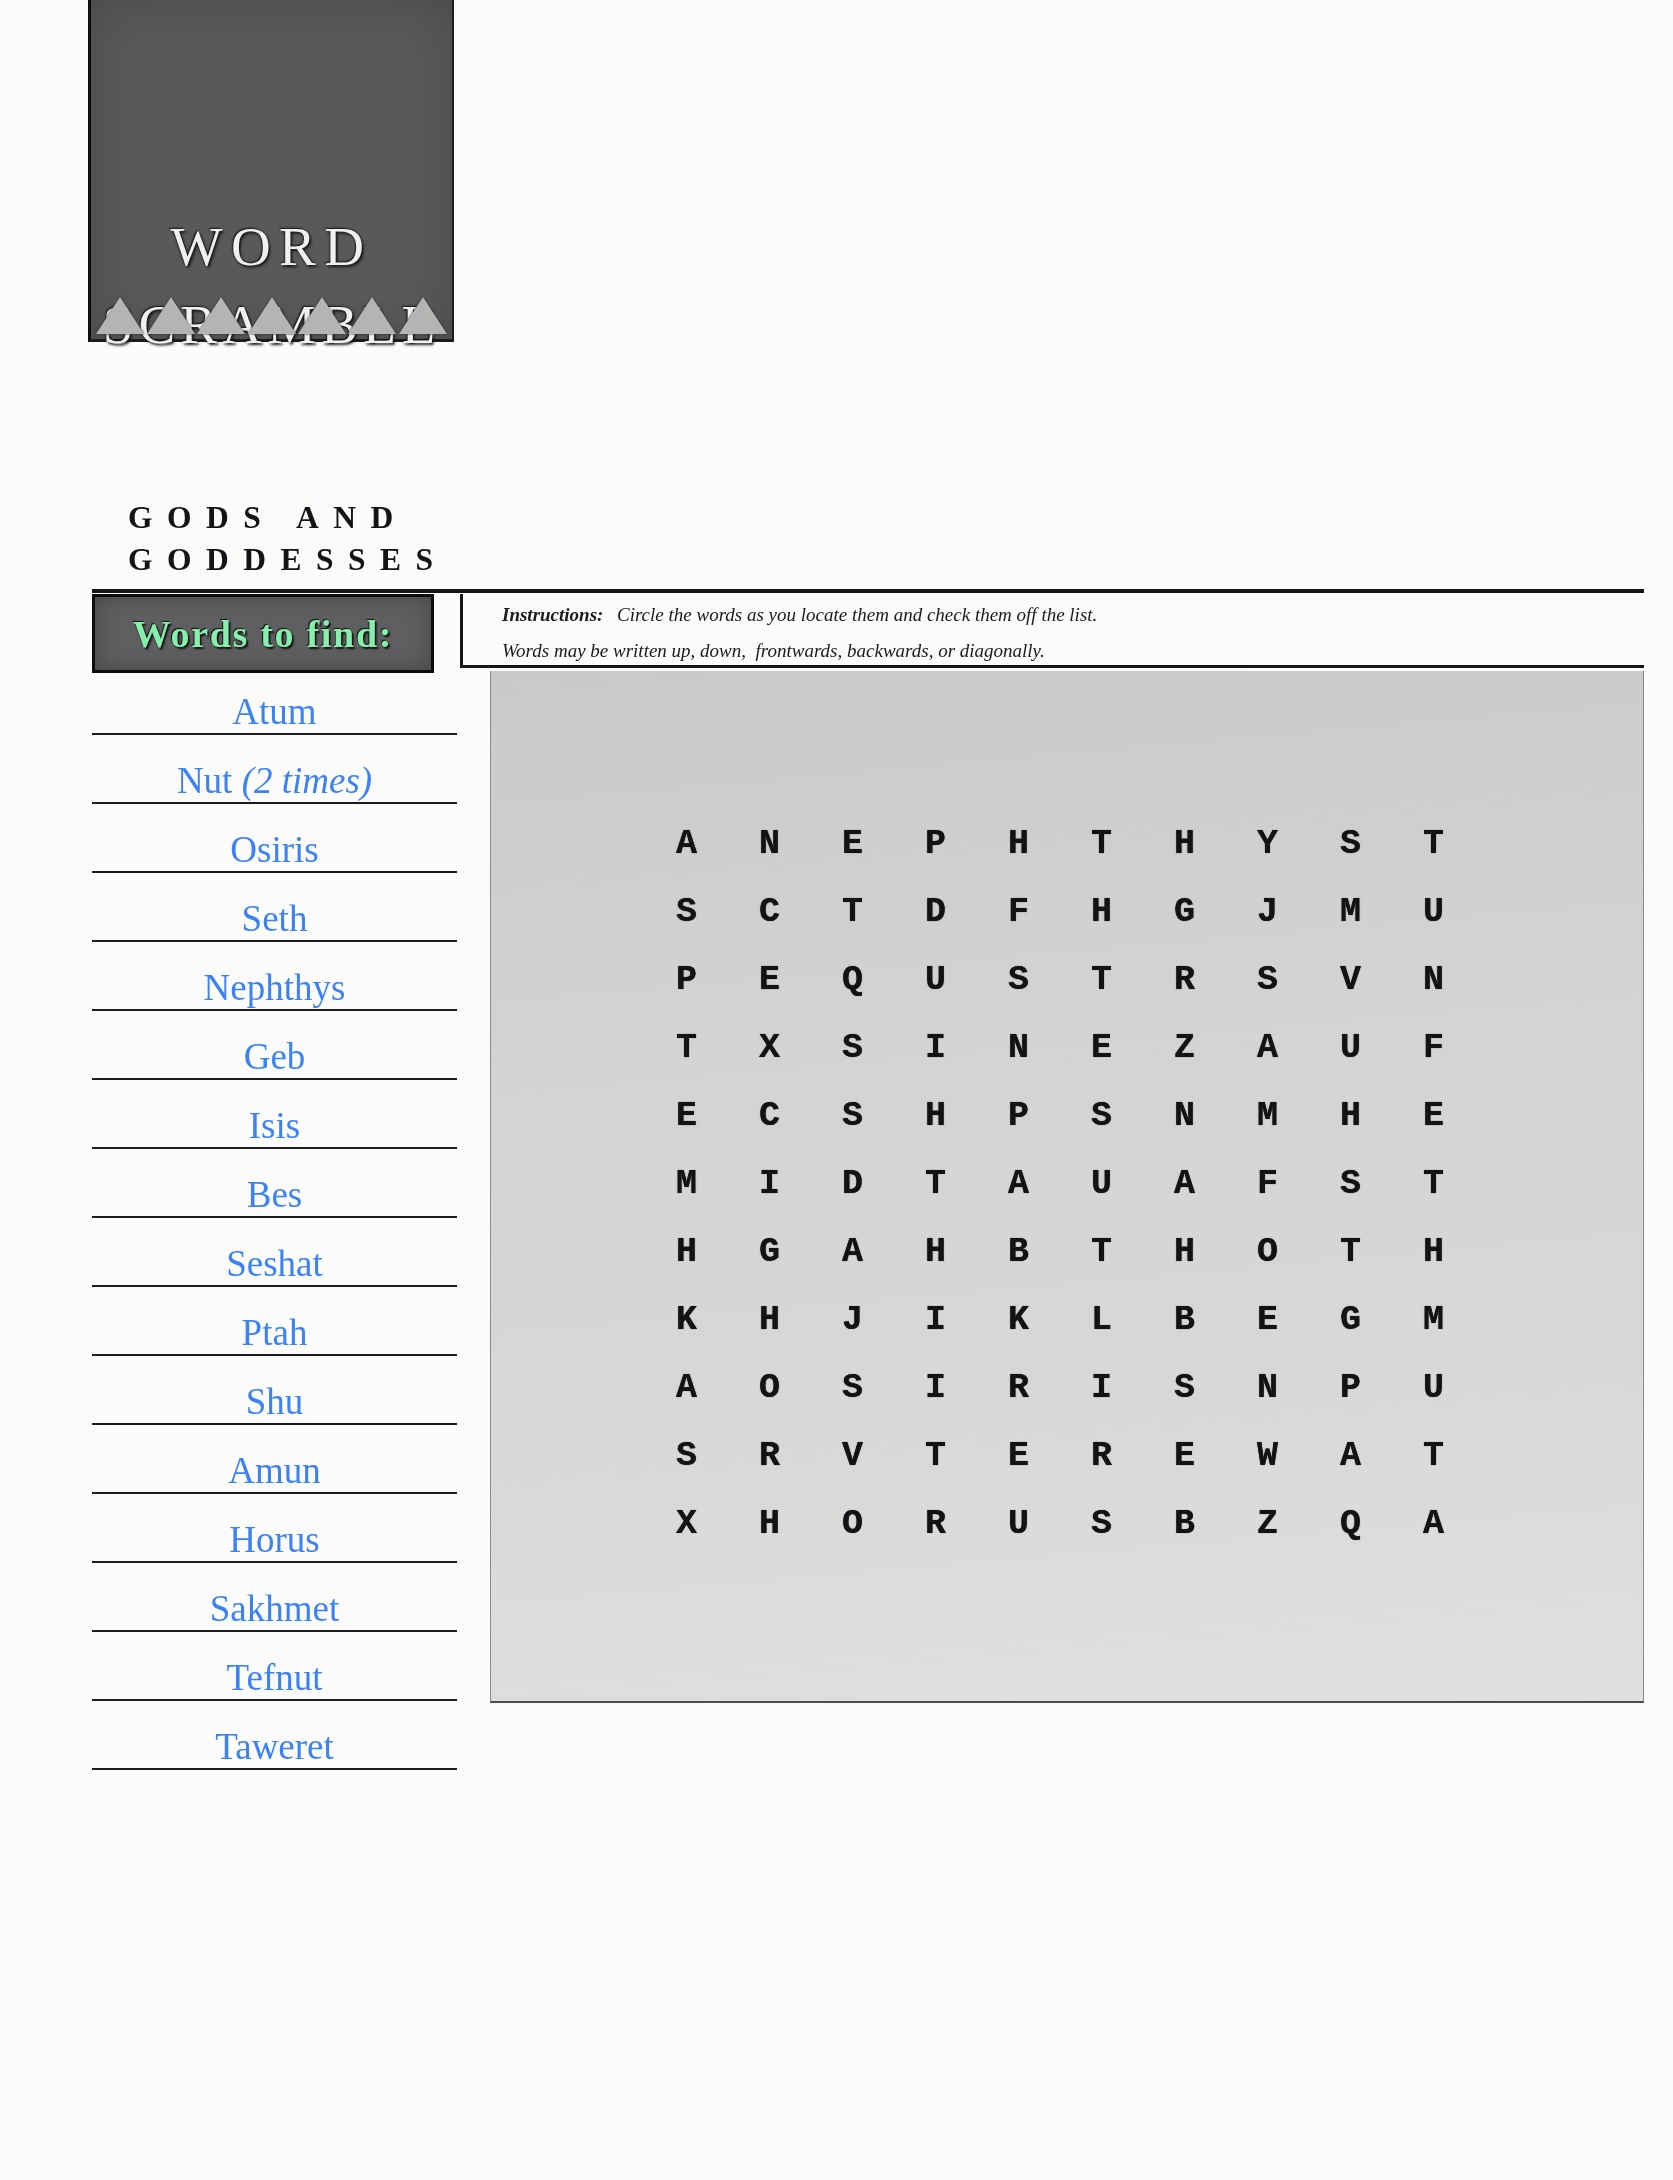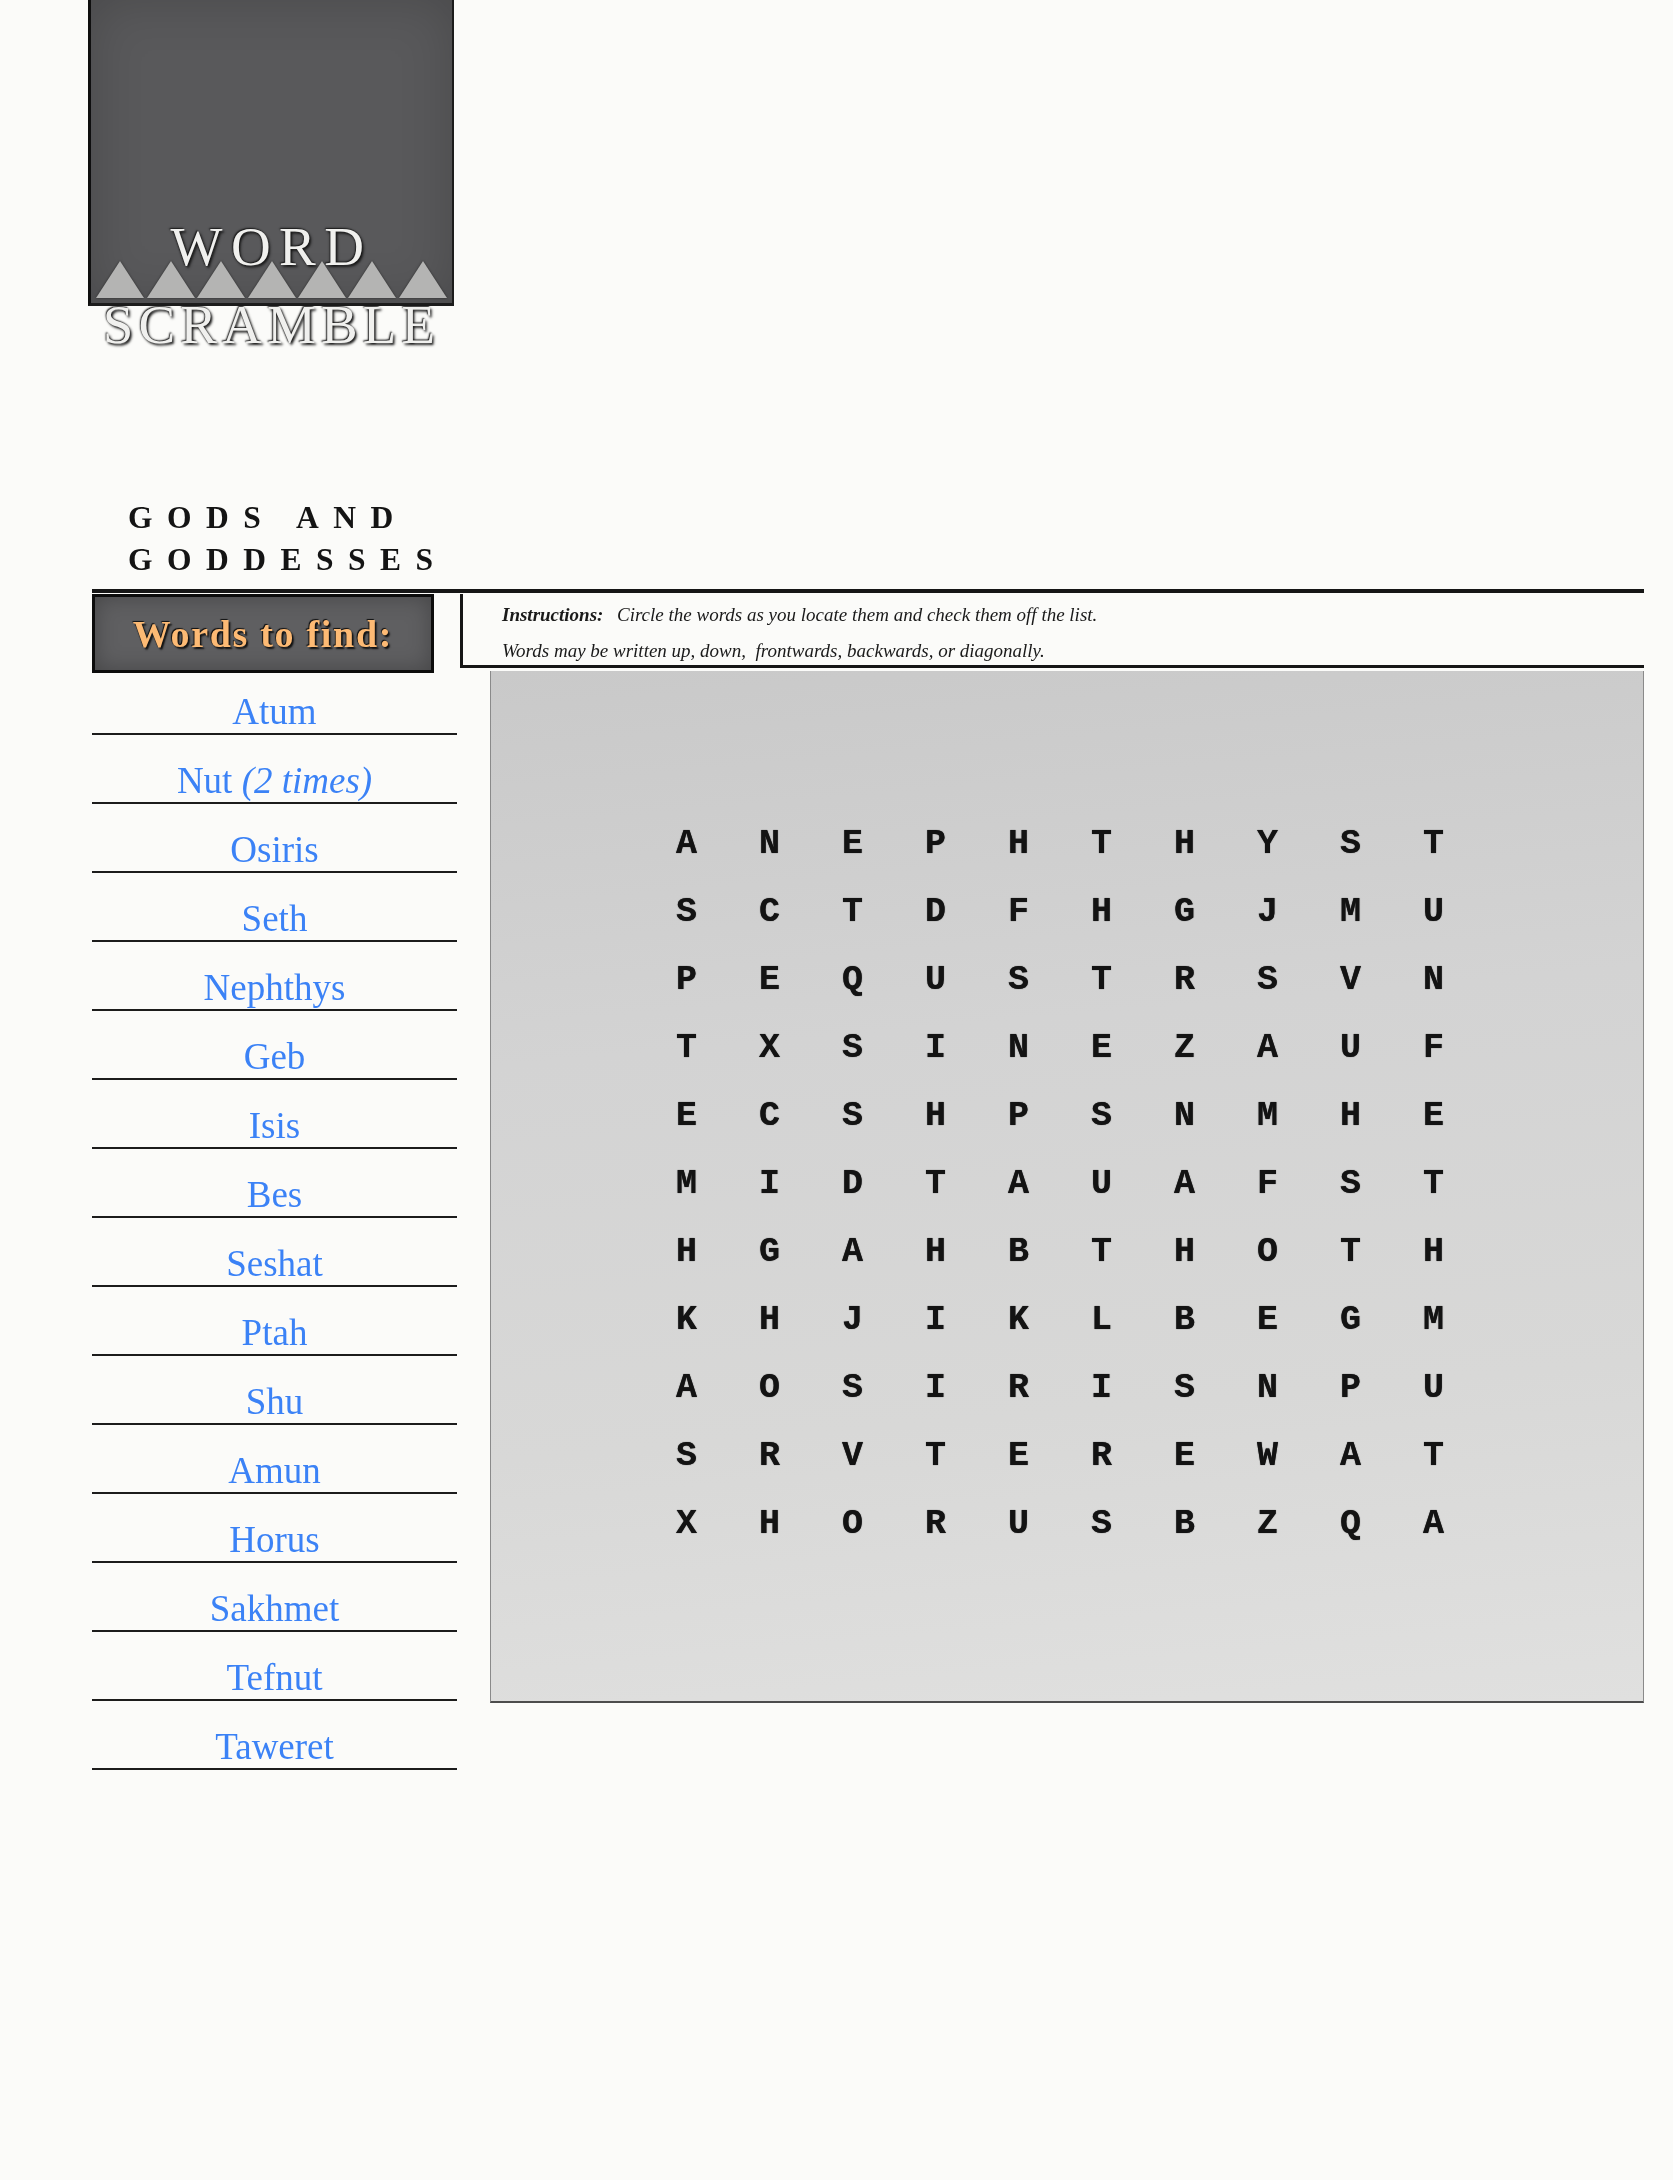--- a/index.html
+++ b/index.html
@@ -1,21 +1,21 @@
 <!DOCTYPE html>
 <html style="font-size:13.6px"><head>
 <meta charset="utf-8">
 <style>
   html,body{margin:0;padding:0;background:#fbfbf9;}
   body{width:1674px;height:2181px;position:relative;overflow:hidden;
        font-family:"Liberation Serif",serif;color:#1a1a1a;}
   .abs{position:absolute;}
 
   
-  .banner{left:88px;top:0;width:366px;height:306px;background:#59595b;
+  .banner{left:88px;top:0;width:366px;height:342px;background:#59595b;
           border-left:3.4px solid #0f0f0f;border-right:2.6px solid #1c1c1c;
           border-bottom:3.4px solid #1c1c1c;box-sizing:border-box;
           box-shadow:inset 0 0 51px rgba(0,0,0,.18);}
   .banner-title{left:0;width:100%;text-align:center;color:#f0f0ee;
           font-size:55px;font-weight:400;letter-spacing:8.5px;
           text-shadow:1.7px 1.7px 2.6px #141414,-0.9px -0.9px 1.7px #141414;}
   .banner-title.l1{top:215px;}
   .banner-title.l2{top:293px;letter-spacing:5.1px;}
   .tri-row{left:0;bottom:5.1px;width:100%;height:39px;display:flex;
           justify-content:space-between;align-items:flex-end;padding:0 5.1px;
@@ -27,21 +27,21 @@
   
   .heading{left:128px;top:497px;width:366px;font-weight:700;font-size:31.5px;
            letter-spacing:14.5px;line-height:42px;color:#141414;}
 
   
   .top-rule{left:92px;top:589px;width:1552px;height:4.3px;background:#161616;}
   .wtf-bar{left:92px;top:594px;width:342px;height:79px;background:#5f5f61;
            border:3.4px solid #0c0c0c;box-sizing:border-box;display:flex;
            align-items:center;justify-content:center;
            box-shadow:inset 0 0 22px rgba(0,0,0,.28);}
-  .wtf-label{color:#fdba74;font-size:38px;font-weight:700;letter-spacing:1.7px;
+  .wtf-label{color:#86efac;font-size:38px;font-weight:700;letter-spacing:1.7px;
            text-shadow:1.7px 1.7px 1.7px #101010,-0.9px -0.9px 0.9px #101010;}
   .instr-box{left:460px;top:594px;width:1184px;height:74px;box-sizing:border-box;
            border-left:3.4px solid #161616;border-bottom:3.4px solid #161616;
            padding:2.6px 0 0 39px;font-style:italic;font-size:19px;line-height:36px;}
   .instr-line{white-space:pre-wrap;}
   .instr-label{font-weight:700;margin-right:13.6px;}
 
   
   .word-list{left:92px;top:666px;width:365px;}
   .word-row{height:69px;box-sizing:border-box;border-bottom:2.6px solid #1c1c1c;

